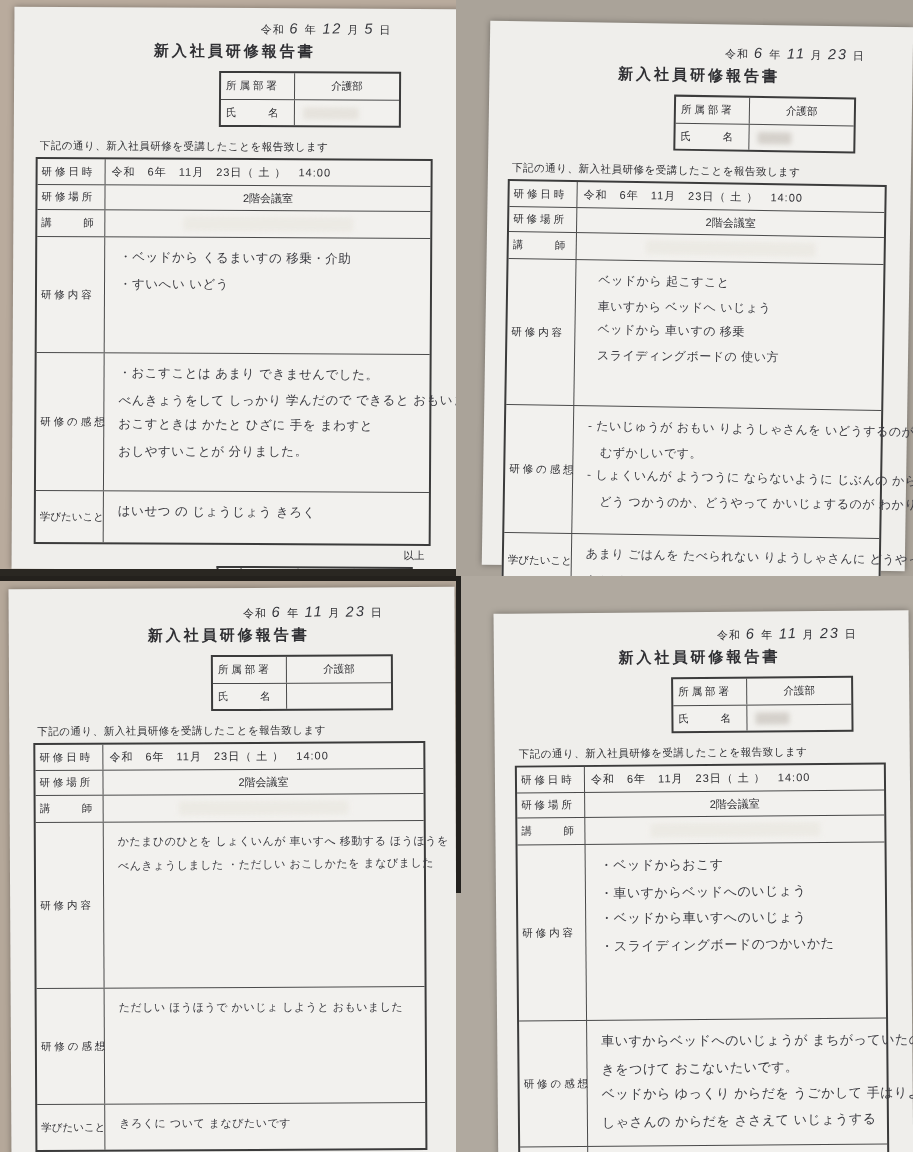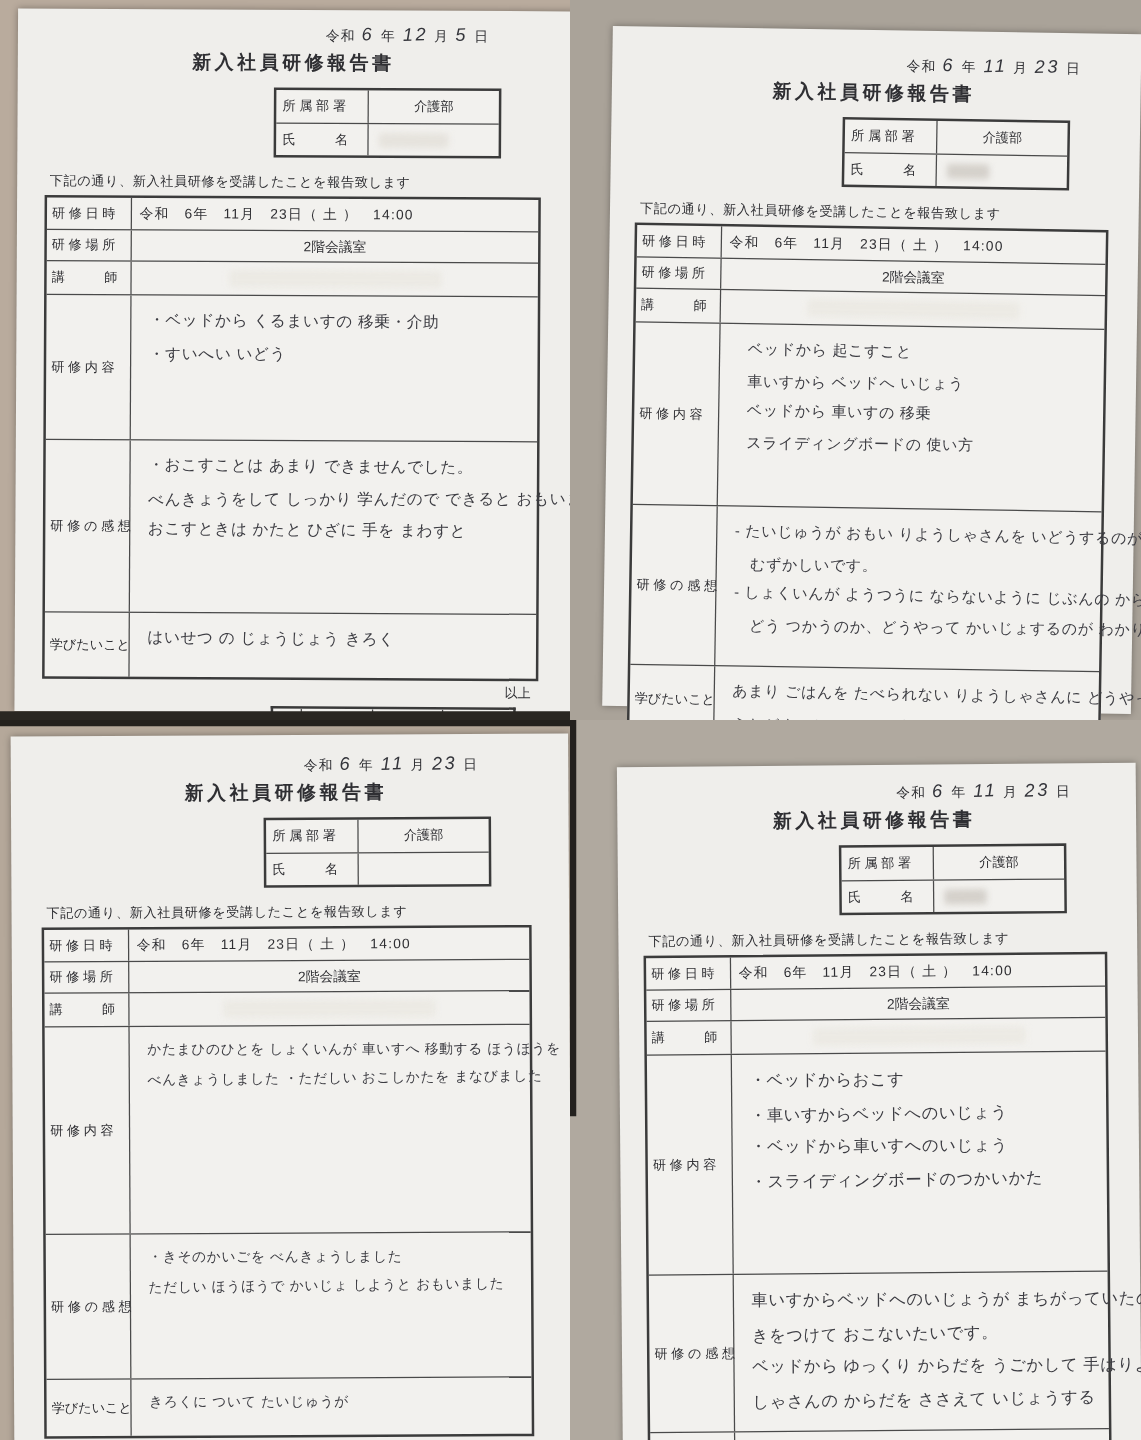--- a/index.html
+++ b/index.html
@@ -134,20 +134,21 @@
             <div class="hline">・ベッドから くるまいすの 移乗・介助</div>
             <div class="hline">・すいへい いどう</div>
           </div>
         </div>
         <div class="m-row cell-imp">
           <div class="m-lbl">研 修 の 感 想</div>
           <div class="m-val block hand">
             <div class="hline">・おこすことは あまり できませんでした。</div>
             <div class="hline">べんきょうをして しっかり 学んだので できると おもいます。</div>
             <div class="hline">おこすときは かたと ひざに 手を まわすと</div>
+            <div class="hline">おしやすいことが 分りました。</div>
           </div>
         </div>
         <div class="m-row cell-learn">
           <div class="m-lbl">学びたいこと</div>
           <div class="m-val block hand">
             <div class="hline">はいせつ の じょうじょう きろく</div>
           </div>
         </div>
       </div>
       <div class="closing">以上</div>
@@ -271,28 +272,27 @@
         <div class="m-row cell-content">
           <div class="m-lbl">研 修 内 容</div>
           <div class="m-val block hand">
             <div class="hline">かたまひのひとを しょくいんが 車いすへ 移動する ほうほうを</div>
             <div class="hline">べんきょうしました ・ただしい おこしかたを まなびました</div>
           </div>
         </div>
         <div class="m-row cell-imp">
           <div class="m-lbl">研 修 の 感 想</div>
           <div class="m-val block hand">
-            <div class="hline">・きそのかいごを べんきょうしました</div>
             <div class="hline">ただしい ほうほうで かいじょ しようと おもいました</div>
           </div>
         </div>
         <div class="m-row cell-learn">
           <div class="m-lbl">学びたいこと</div>
           <div class="m-val block hand">
-            <div class="hline">きろくに ついて たいじゅうが</div>
+            <div class="hline">きろくに ついて まなびたいです</div>
           </div>
         </div>
       </div>
 
     </div>
   </div>
 
   <div class="photo photo-br d4">
     <div class="page">
       <div class="date-line">

